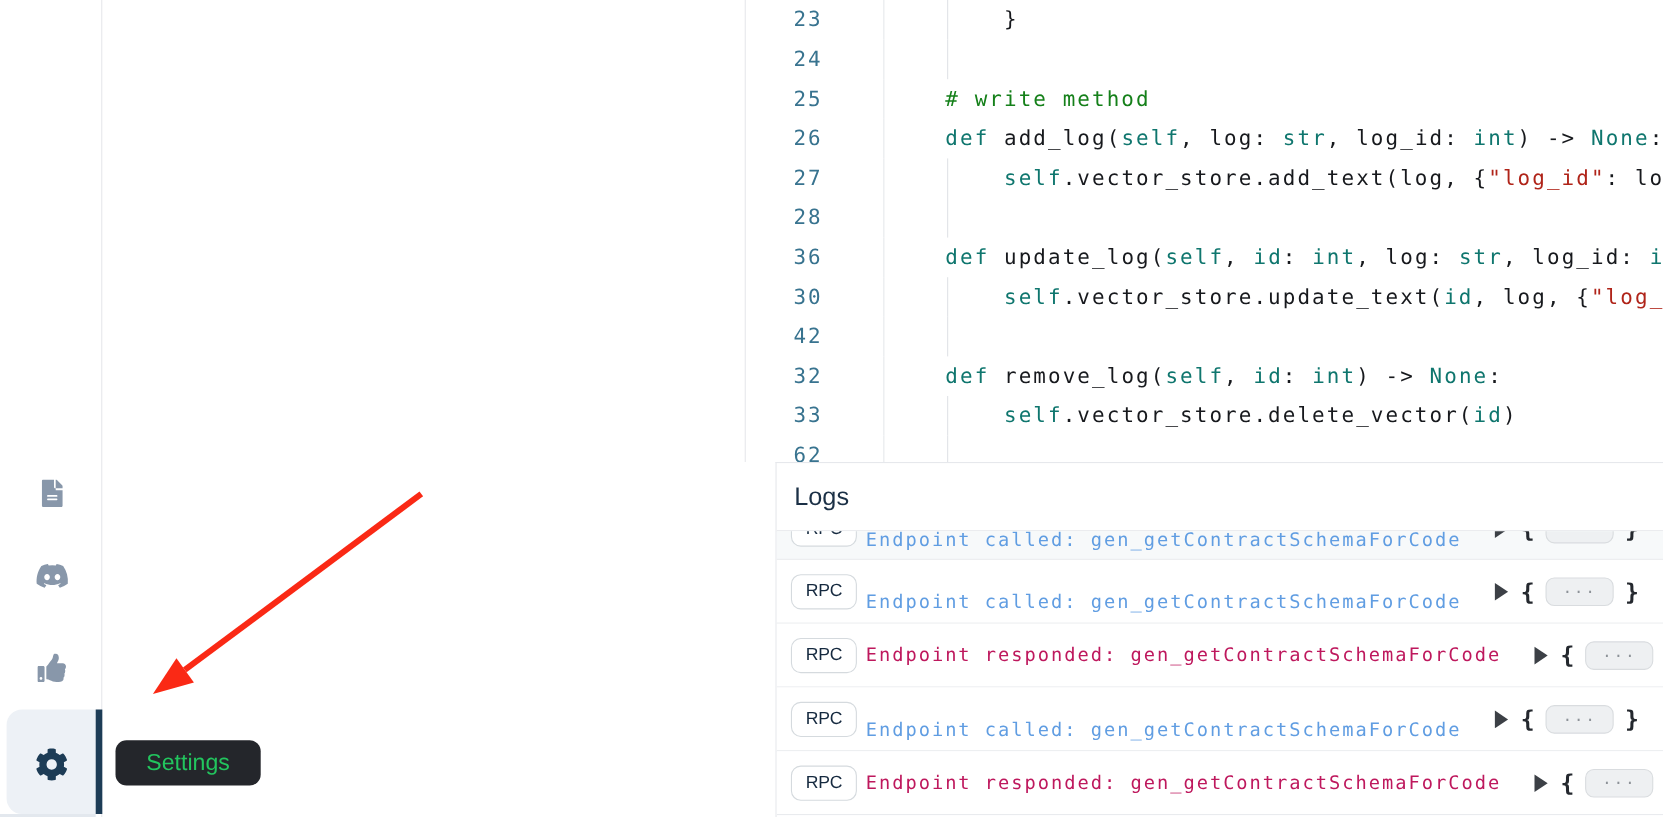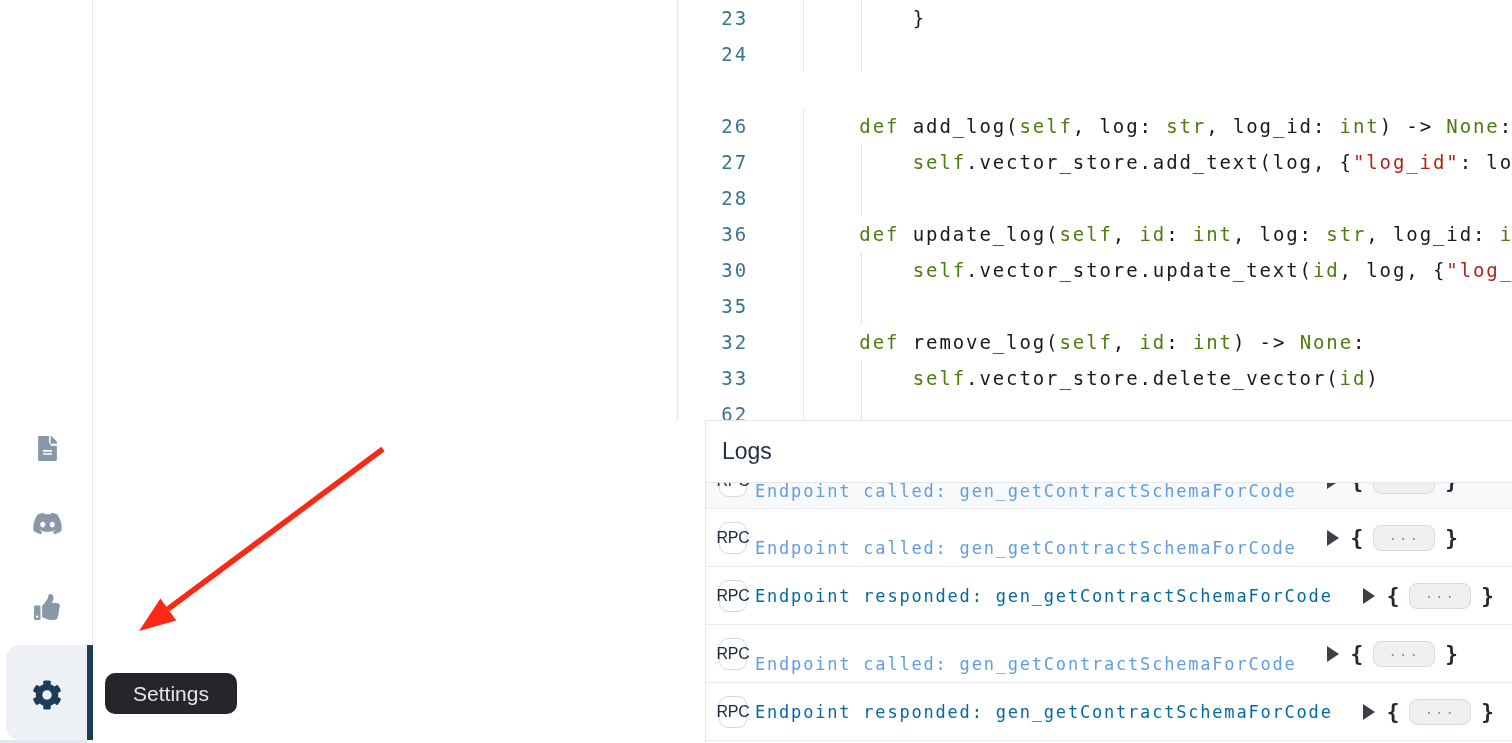--- a/index.html
+++ b/index.html
@@ -13,52 +13,52 @@
              align-items:center;justify-content:center;color:#8897aa;cursor:pointer;}
   .rail-item svg{display:block;}
   .active-bg{position:absolute;left:6px;top:645px;width:81px;height:95px;background:#edf1f6;
              border-radius:14px 0 0 14px;}
   .active-bar{position:absolute;left:87px;top:645px;width:6px;height:95px;background:#1d3c56;}
   .rail-strip{position:absolute;left:0;top:740px;width:87px;height:3px;background:#e3e8ee;}
   .rail-item.active{color:#1d3c56;}
 
   
   .tooltip{position:absolute;left:105px;top:673px;width:132px;height:41px;background:#24262b;
-           border-radius:10px;color:#e5e5e5;font-size:21px;display:flex;align-items:center;
+           border-radius:10px;color:#22c55e;font-size:21px;display:flex;align-items:center;
            justify-content:center;z-index:5;}
 
   
   .arrow-svg{position:absolute;left:0;top:0;width:1512px;height:743px;pointer-events:none;z-index:6;}
 
   
   .editor{position:absolute;left:677px;top:0;width:835px;height:420px;background:#fff;
           border-left:1px solid #e6e8ec;box-sizing:border-box;overflow:hidden;
           font-family:"DejaVu Sans Mono",monospace;font-size:19px;letter-spacing:1.9px;}
   .code-line{position:relative;height:36px;line-height:36px;display:flex;}
   .ln{flex:none;width:126px;box-sizing:border-box;text-align:right;padding-right:55px;
       color:#38738f;border-right:1px solid #e6e8ec;}
   .lc{white-space:pre;padding-left:2px;color:#17191d;}
   .code-line.g::before{content:"";position:absolute;left:183px;top:0;bottom:0;width:1px;
       background:#e0e3e7;}
-  .tok-k{color:#4d7c0f;} .tok-c{color:#15801a;} .tok-s{color:#b02419;}
+  .tok-k{color:#0f766e;} .tok-c{color:#15801a;} .tok-s{color:#b02419;}
 
   
   .logs-panel{position:absolute;left:705px;top:420px;width:835px;height:323px;background:#fff;
         border-left:1px solid #e6e8ec;border-top:1px solid #e6e8ec;box-sizing:border-box;overflow:hidden;}
   .logs-header{height:62px;border-bottom:1px solid #e6e8ec;box-sizing:border-box;display:flex;
         align-items:center;padding-left:16px;font-size:23px;color:#1b3046;}
   .log-row{height:58px;border-bottom:1px solid #e9ebee;box-sizing:border-box;overflow:hidden;background:#fff;}
   .log-row.partial{height:26px;background:#f7f9fa;}
   .row-inner{height:57px;display:flex;align-items:center;padding-left:13px;}
   .partial .row-inner{margin-top:-31px;}
-  .rpc-badge{flex:none;width:28px;height:32px;border:1.5px solid #d5dade;border-radius:9px;
+  .rpc-badge{flex:none;width:60px;height:32px;border:1.5px solid #d5dade;border-radius:9px;
         background:#fff;display:flex;align-items:center;justify-content:center;font-size:16px;
         color:#15293f;letter-spacing:-0.2px;box-sizing:border-box;margin-right:8px;}
   .log-msg{font-family:"DejaVu Sans Mono",monospace;font-size:17px;letter-spacing:1.8px;white-space:pre;}
-  .log-msg.called{color:#609de2;margin-top:21px;} .log-msg.responded{color:#0369a1;}
+  .log-msg.called{color:#609de2;margin-top:21px;} .log-msg.responded{color:#be185d;}
   .expander{display:flex;align-items:center;margin-left:30px;cursor:pointer;}
   .tri{width:0;height:0;border-left:12px solid #3c4046;border-top:8px solid transparent;
        border-bottom:8px solid transparent;margin-right:12px;}
   .brace{font-family:"DejaVu Sans Mono",monospace;font-size:21px;color:#24282e;font-weight:bold;}
   .dots-pill{margin:0 10px;width:62px;height:26px;background:#eef0f2;border:1px solid #d9dcdf;
        border-radius:8px;display:flex;align-items:center;justify-content:center;color:#8d9298;
        font-family:"DejaVu Sans Mono",monospace;font-size:14px;letter-spacing:2px;line-height:1;
        padding-bottom:5px;box-sizing:border-box;}
 </style>
 </head>
@@ -111,20 +111,22 @@
   <div class="editor">
       <div class="code-line g">
         <span class="ln">23</span>
         <span class="lc"><span>        }</span></span>
       </div>
       <div class="code-line g">
         <span class="ln">24</span>
         <span class="lc"></span>
       </div>
       <div class="code-line">
+        <span class="ln">25</span>
+        <span class="lc"><span>    </span><span class="tok-c"># write method</span></span>
       </div>
       <div class="code-line">
         <span class="ln">26</span>
         <span class="lc"><span>    </span><span class="tok-k">def</span><span> add_log(</span><span class="tok-k">self</span><span>, log: </span><span class="tok-k">str</span><span>, log_id: </span><span class="tok-k">int</span><span>) -&gt; </span><span class="tok-k">None</span><span>:</span></span>
       </div>
       <div class="code-line g">
         <span class="ln">27</span>
         <span class="lc"><span>        </span><span class="tok-k">self</span><span>.vector_store.add_text(log, {</span><span class="tok-s">"log_id"</span><span>: log_id})</span></span>
       </div>
       <div class="code-line g">
@@ -133,21 +135,21 @@
       </div>
       <div class="code-line">
         <span class="ln">36</span>
         <span class="lc"><span>    </span><span class="tok-k">def</span><span> update_log(</span><span class="tok-k">self</span><span>, </span><span class="tok-k">id</span><span>: </span><span class="tok-k">int</span><span>, log: </span><span class="tok-k">str</span><span>, log_id: </span><span class="tok-k">int</span></span>
       </div>
       <div class="code-line g">
         <span class="ln">30</span>
         <span class="lc"><span>        </span><span class="tok-k">self</span><span>.vector_store.update_text(</span><span class="tok-k">id</span><span>, log, {</span><span class="tok-s">"log_id"</span></span>
       </div>
       <div class="code-line g">
-        <span class="ln">35</span>
+        <span class="ln">42</span>
         <span class="lc"></span>
       </div>
       <div class="code-line">
         <span class="ln">32</span>
         <span class="lc"><span>    </span><span class="tok-k">def</span><span> remove_log(</span><span class="tok-k">self</span><span>, </span><span class="tok-k">id</span><span>: </span><span class="tok-k">int</span><span>) -&gt; </span><span class="tok-k">None</span><span>:</span></span>
       </div>
       <div class="code-line g">
         <span class="ln">33</span>
         <span class="lc"><span>        </span><span class="tok-k">self</span><span>.vector_store.delete_vector(</span><span class="tok-k">id</span><span>)</span></span>
       </div>

